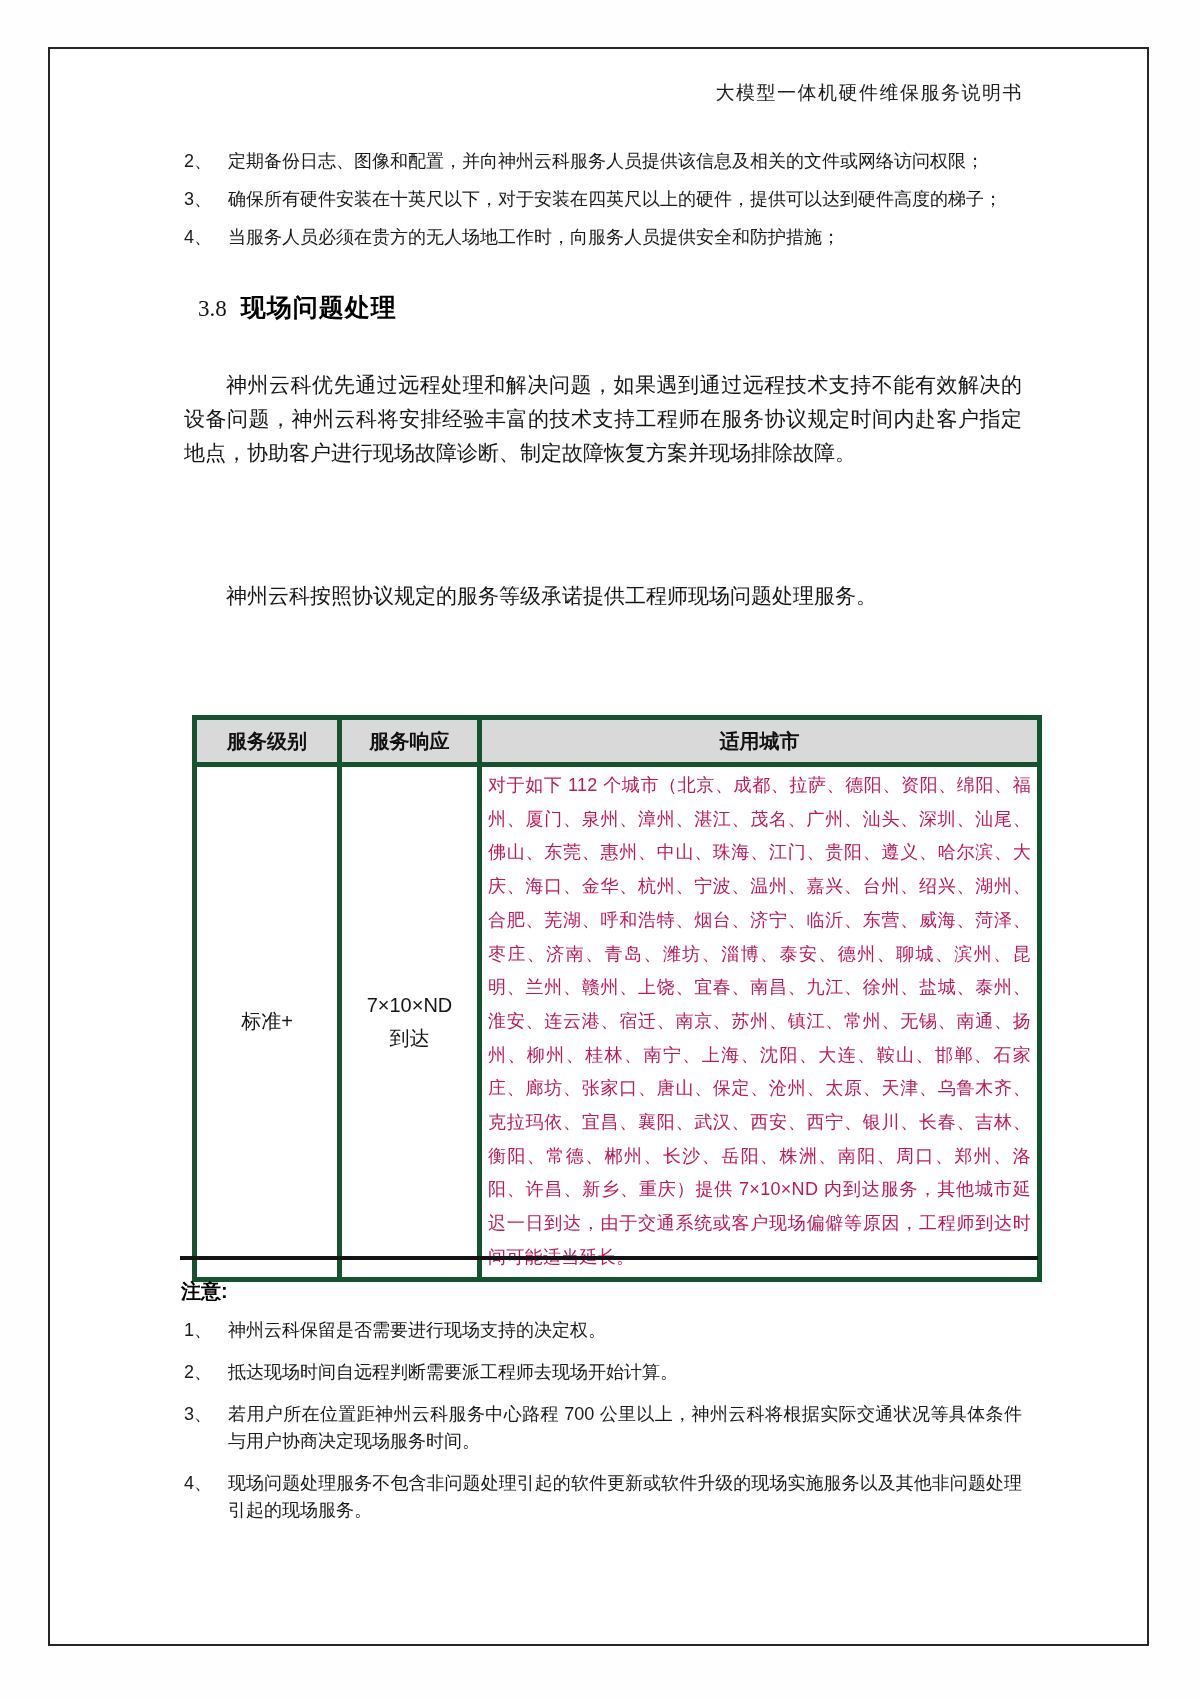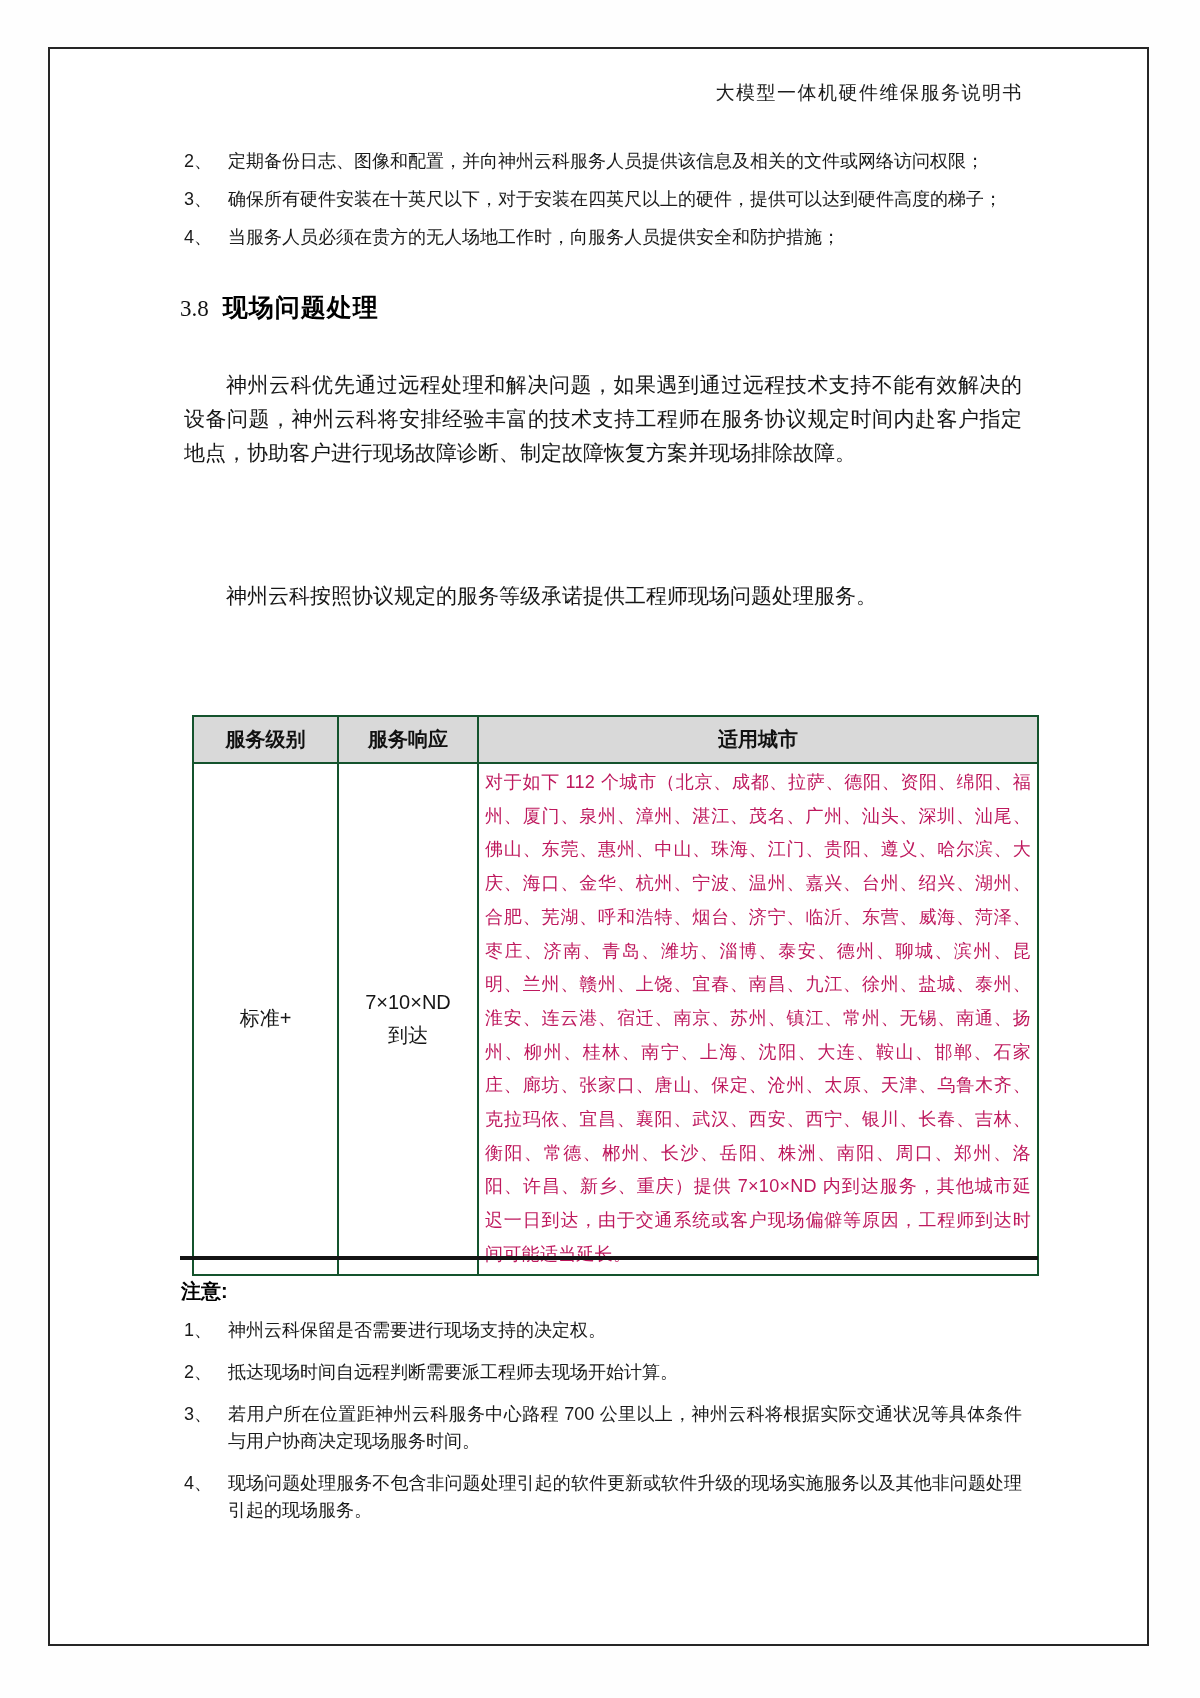--- a/index.html
+++ b/index.html
@@ -14,42 +14,42 @@
   }
   .doc-title{
     position:absolute;top:80px;left:184px;width:839px;text-align:right;
     font-family:"Liberation Serif","DejaVu Serif",serif;
     font-size:19px;letter-spacing:1.5px;color:#1c1c1c;
   }
   .prelist{position:absolute;top:148px;left:184px;width:840px;}
   .prelist-item{display:flex;margin-bottom:11px;font-size:18px;line-height:27px;}
   .prelist-item .num{width:44px;flex:0 0 44px;}
   .prelist-item .txt{flex:1;}
-  .section-heading{position:absolute;top:291px;left:180px;}
+  .section-heading{position:absolute;top:291px;left:198px;}
   .section-heading .sec-num{
     font-family:"Liberation Serif","DejaVu Serif",serif;font-size:23px;color:#111;
   }
   .section-heading .sec-title{
     font-size:25px;font-weight:bold;margin-left:14px;letter-spacing:1px;color:#000;
   }
   .para{
     position:absolute;left:184px;width:838px;font-size:21px;color:#161616;
     text-align:justify;letter-spacing:0;
   }
   .para-1{top:368px;line-height:34px;text-indent:42px;}
   .para-2{top:581px;line-height:30px;text-indent:42px;}
   .subheading{
     position:absolute;top:648px;left:181px;font-size:22px;font-weight:bold;
     letter-spacing:0.5px;color:#000;
   }
   table.city-table{
     position:absolute;top:715px;left:192px;width:845px;
     border-collapse:collapse;table-layout:fixed;
   }
-  .city-table th,.city-table td{border:2px solid #14532d;box-sizing:border-box;}
+  .city-table th,.city-table td{border:5px solid #14532d;box-sizing:border-box;}
   .city-table th{
     height:47px;background:#d9d9d9;font-size:20px;font-weight:bold;
     text-align:center;vertical-align:middle;color:#111;
   }
   .col-level{width:145px;}
   .col-resp{width:140px;}
   .col-cities{width:560px;}
   .cell-center{
     text-align:center;vertical-align:middle;font-size:20px;height:473px;color:#161616;
   }

